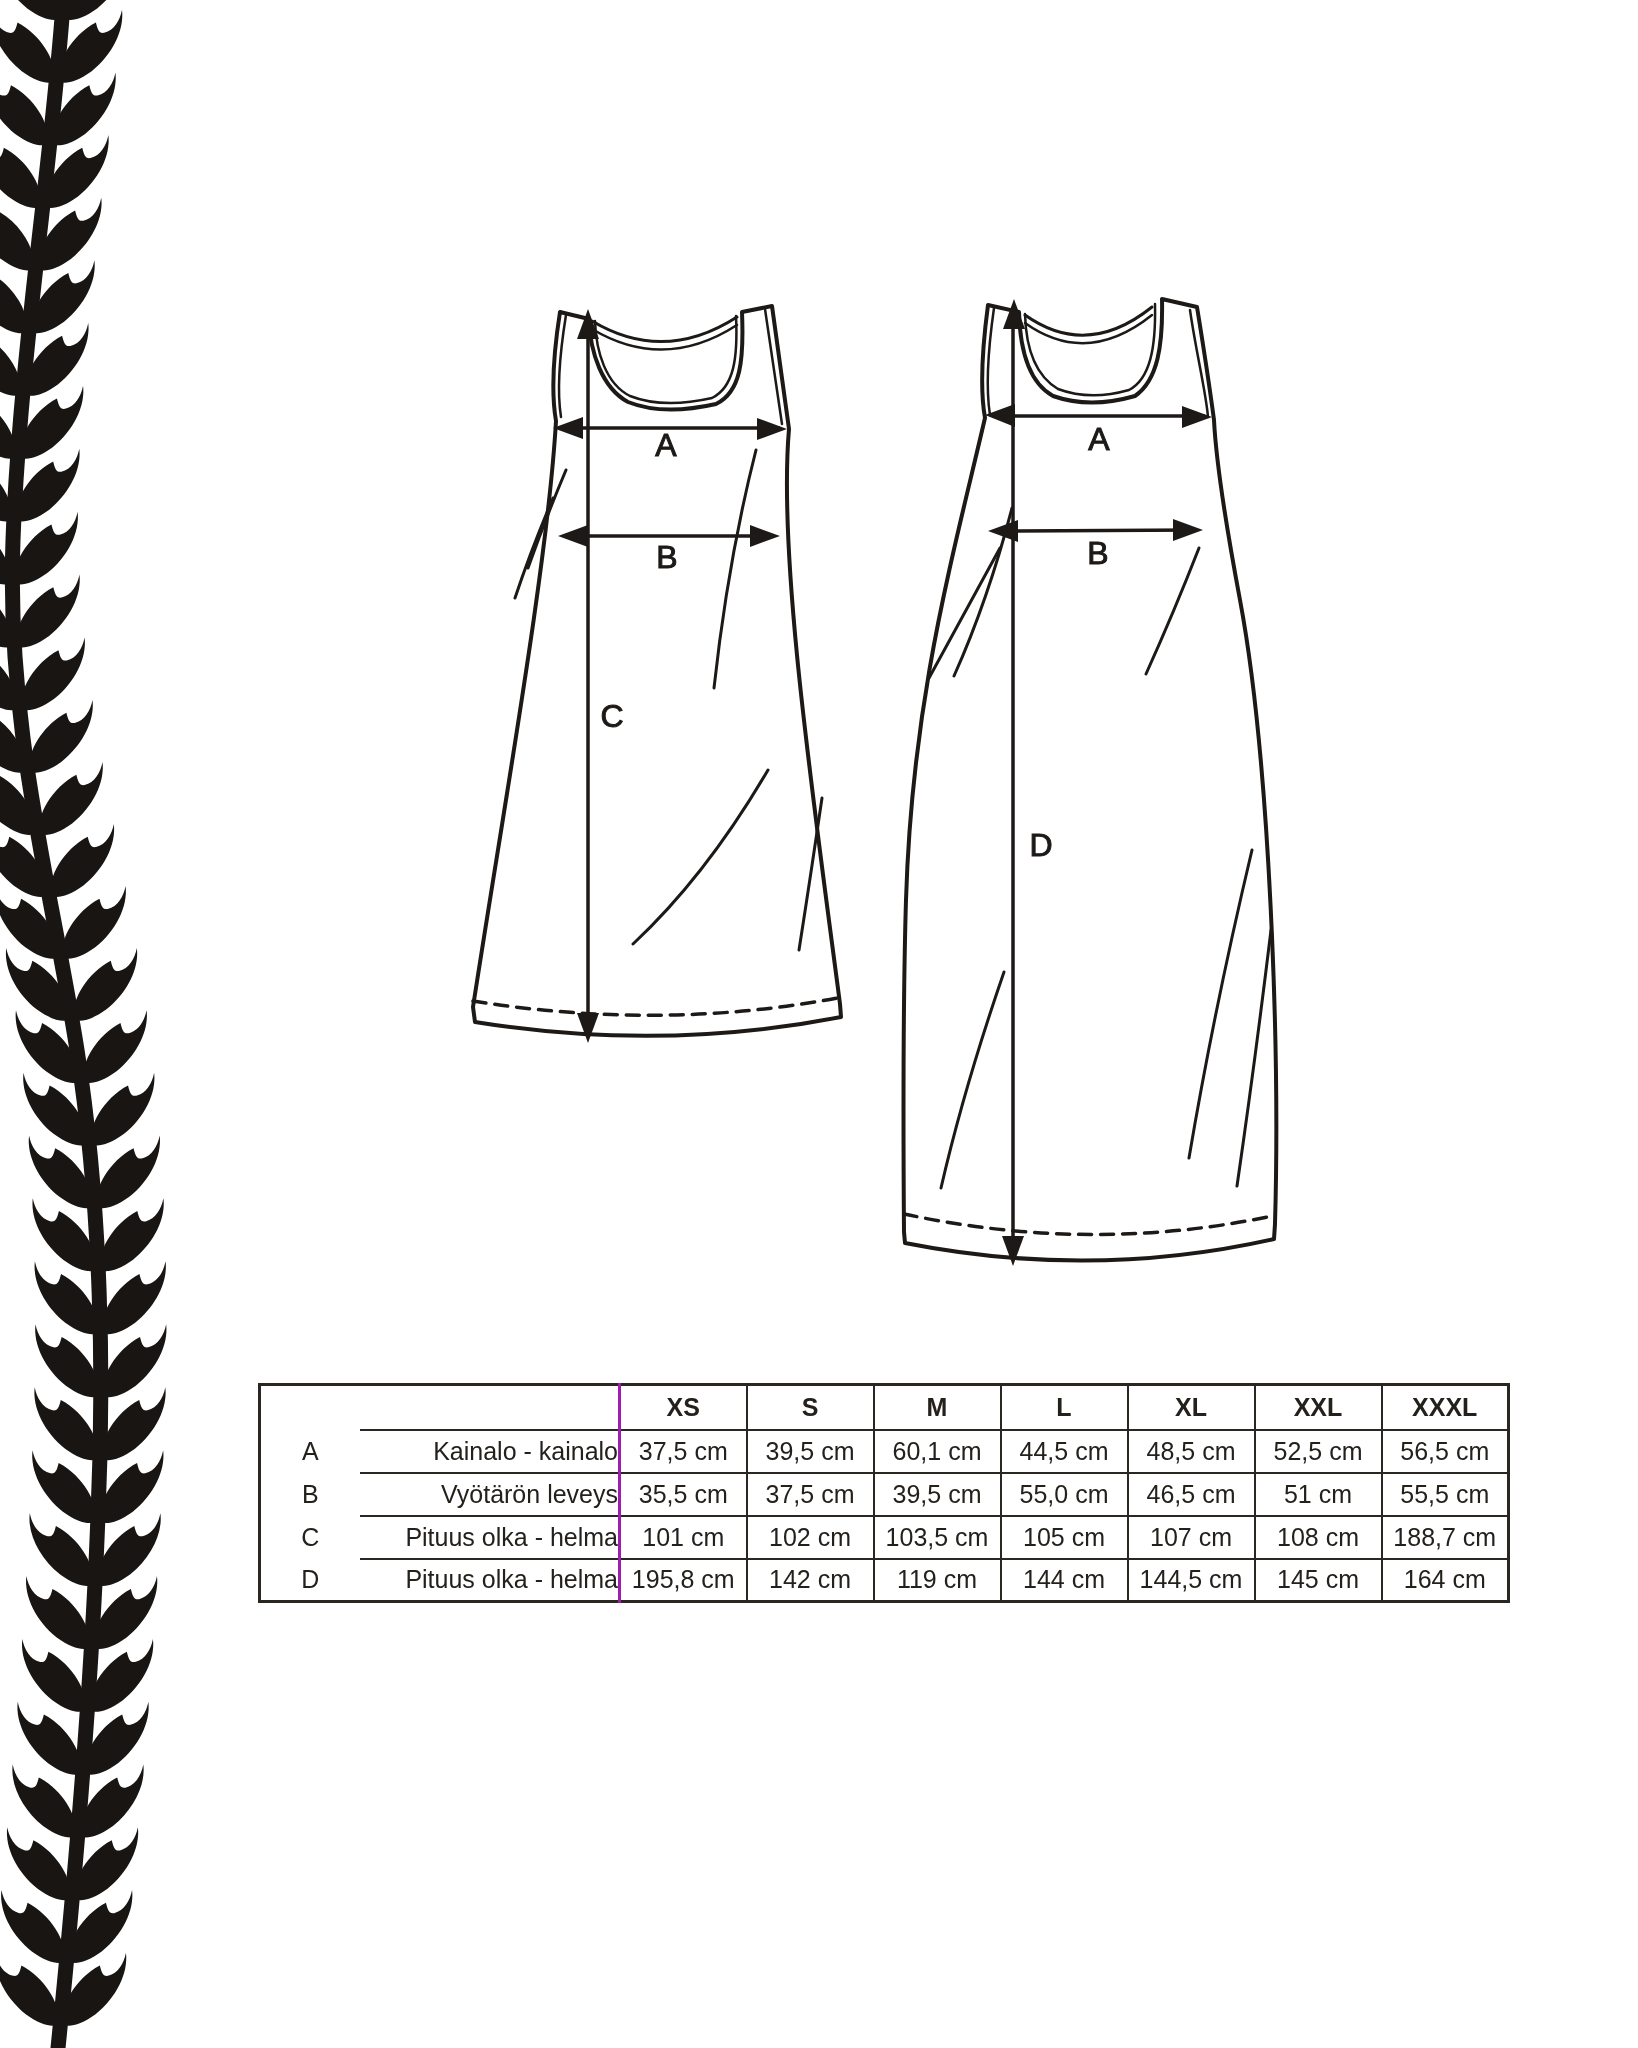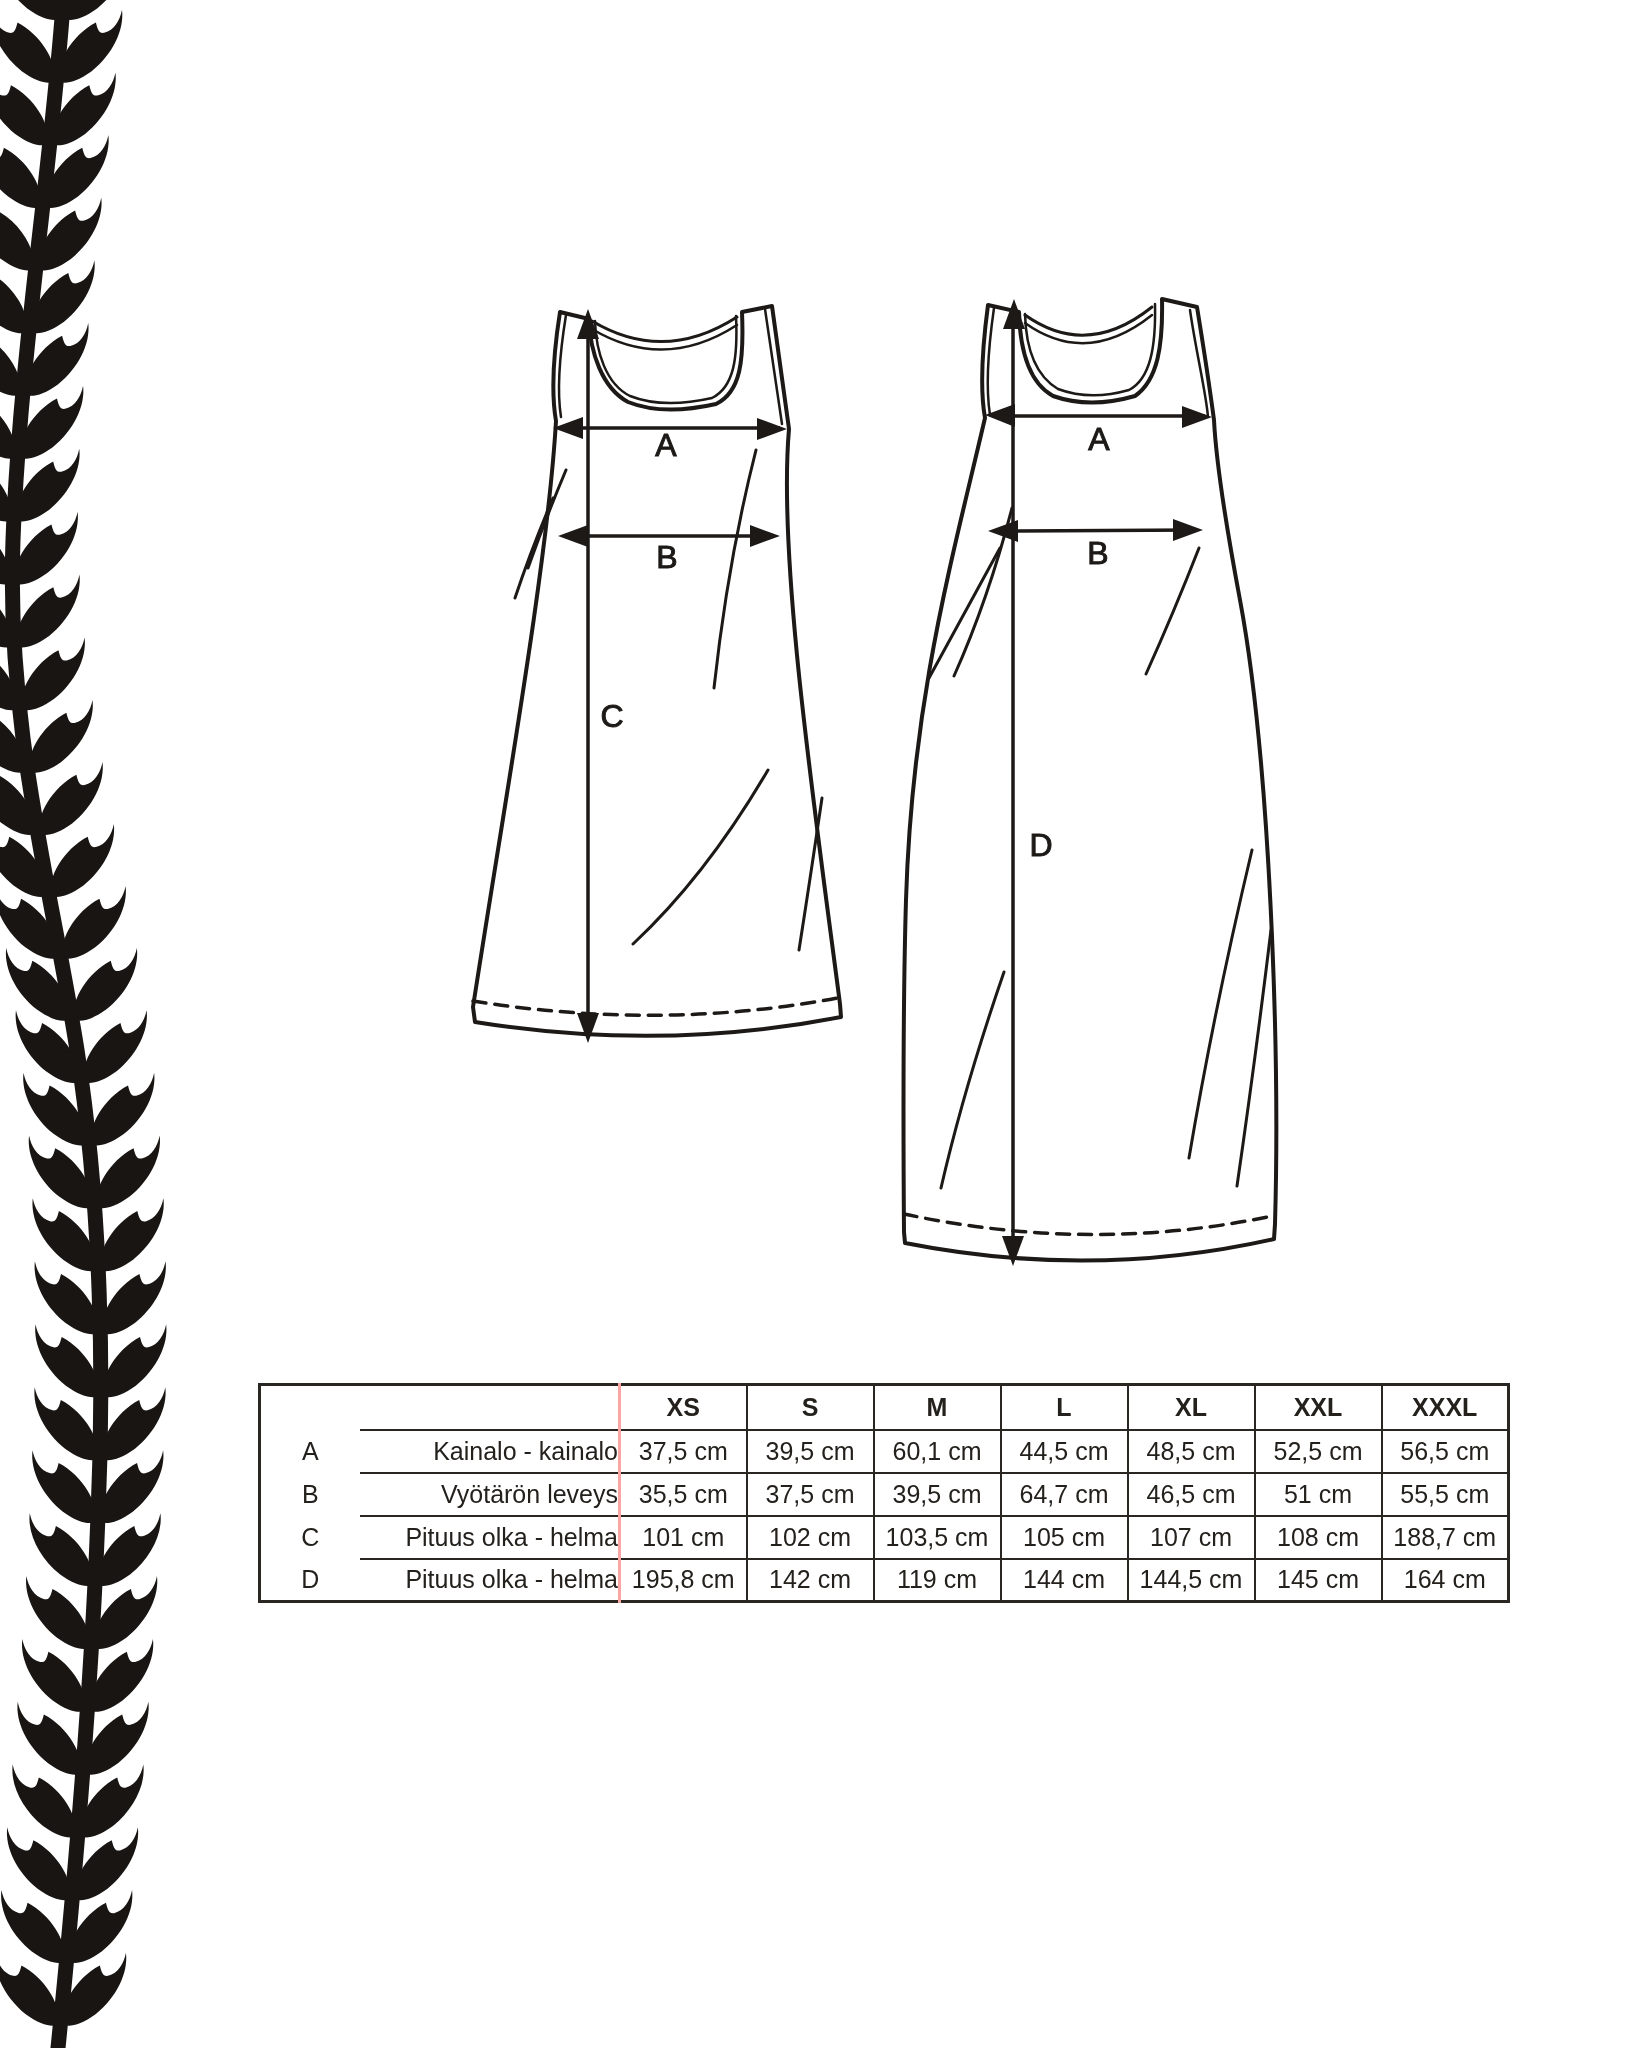--- a/index.html
+++ b/index.html
@@ -43,21 +43,21 @@
     font-weight: 400;
     text-align: center;
     vertical-align: middle;
     white-space: nowrap;
     overflow: hidden;
   }
   .size-table tr { height: 43px; }
   .size-table tr.header-row { height: 45px; }
   .size-table th.size-head { font-weight: 700; }
   .size-table .size-cell, .size-table .size-head { border-left: 2px solid #2a2622; }
-  .size-table .first-size { border-left: 3px solid #fca5a5; }
+  .size-table .first-size { border-left: 3px solid #a21caf; }
   .size-table tr.data-row td.name-cell,
   .size-table tr.data-row td.size-cell { border-top: 2px solid #2a2622; }
   .size-table td.letter-cell { border-top: 0; }
   .size-table td.name-cell {
     text-align: right;
     padding-left: 16px;
   }
 </style>
 </head>
 <body>
@@ -281,21 +281,21 @@
       <td class="size-cell">48,5 cm</td>
       <td class="size-cell">52,5 cm</td>
       <td class="size-cell">56,5 cm</td>
     </tr>
     <tr class="data-row">
       <td class="letter-cell">B</td>
       <td class="name-cell">Vyötärön leveys</td>
       <td class="size-cell first-size">35,5 cm</td>
       <td class="size-cell">37,5 cm</td>
       <td class="size-cell">39,5 cm</td>
-      <td class="size-cell">64,7 cm</td>
+      <td class="size-cell">55,0 cm</td>
       <td class="size-cell">46,5 cm</td>
       <td class="size-cell">51 cm</td>
       <td class="size-cell">55,5 cm</td>
     </tr>
     <tr class="data-row">
       <td class="letter-cell">C</td>
       <td class="name-cell">Pituus olka - helma</td>
       <td class="size-cell first-size">101 cm</td>
       <td class="size-cell">102 cm</td>
       <td class="size-cell">103,5 cm</td>

